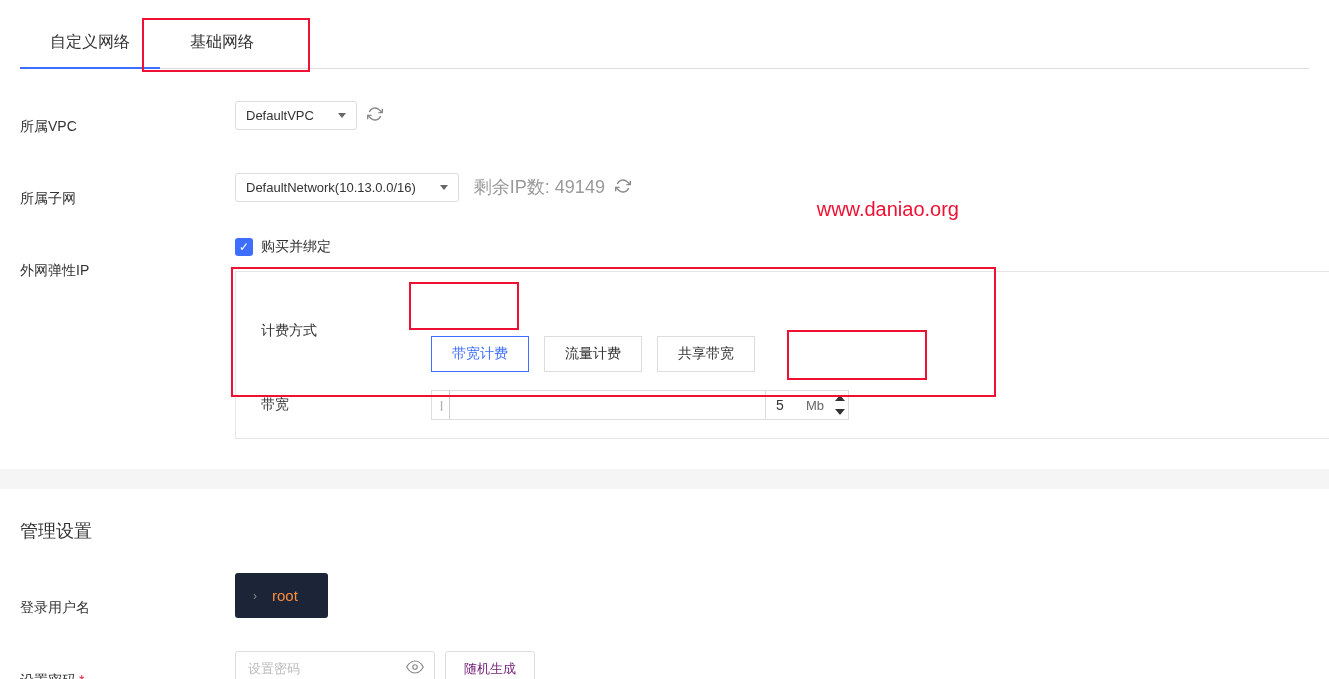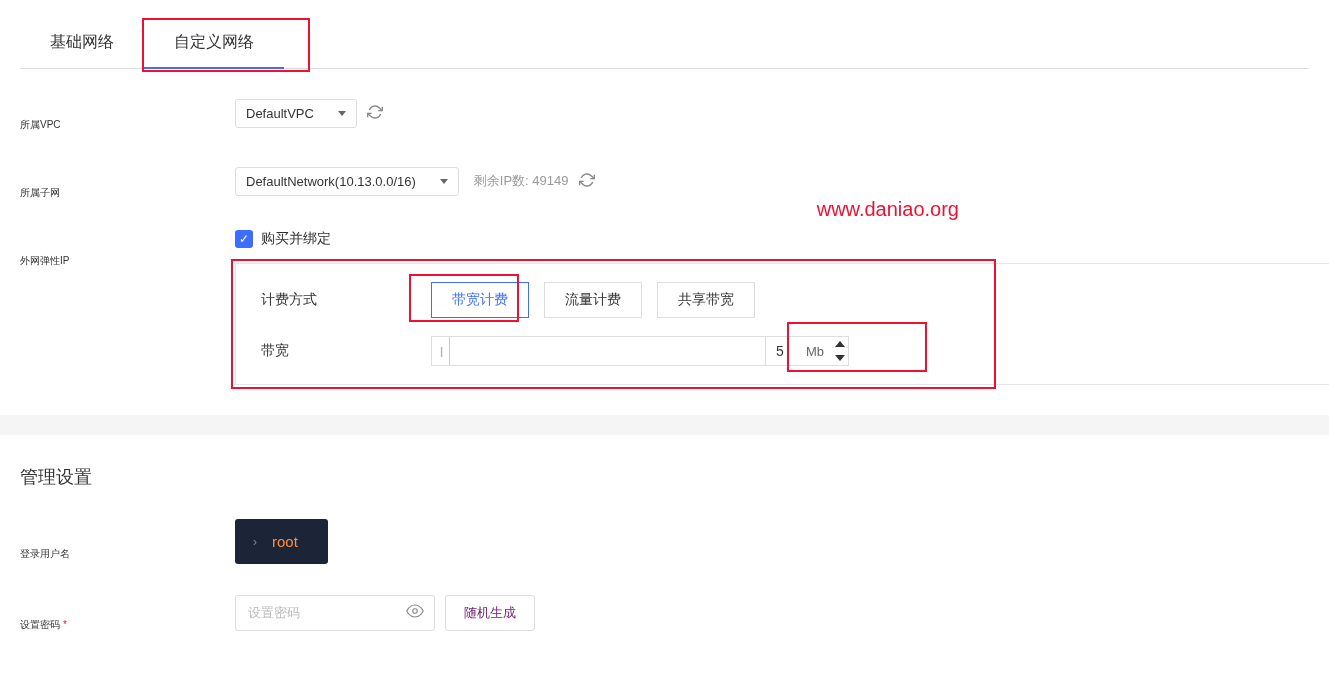--- a/index.html
+++ b/index.html
@@ -7,41 +7,41 @@
     
     .container { padding: 20px; }
     
     .tabs { display: flex; border-bottom: 1px solid #ddd; margin-bottom: 25px; position: relative; }
     .tab { padding: 12px 30px 14px; cursor: pointer; font-size: 16px; color: #333; position: relative; }
     .tab.active { border-bottom: 2px solid #3d6eff; margin-bottom: -1px; }
     .tab-highlight { position: absolute; border: 2px solid #e13; left: 122px; top: -2px; width: 168px; height: 54px; pointer-events: none; }
     
     .form-row { display: flex; align-items: center; margin-bottom: 30px; }
     .form-row.align-top { align-items: flex-start; }
-    .form-label { width: 215px; font-size: 10px; color: #333; flex-shrink: 0; margin-top: 24px; }
+    .form-label { width: 215px; font-size: 14px; color: #333; flex-shrink: 0; margin-top: 24px; }
     .form-control { flex: 1; display: flex; align-items: center; gap: 10px; }
     
     .select-box { display: inline-flex; align-items: center; border: 1px solid #ddd; border-radius: 3px; padding: 6px 10px; cursor: pointer; background: #fff; font-size: 13px; gap: 24px; }
     
     .refresh-icon { color: #888; cursor: pointer; }
     .chevron-down { display: inline-block; width: 0; height: 0; border-left: 4px solid transparent; border-right: 4px solid transparent; border-top: 5px solid #666; }
     
     .checkbox-custom { width: 18px; height: 18px; background: #3d6eff; border-radius: 3px; display: inline-flex; align-items: center; justify-content: center; margin-right: 8px; }
     .checkmark { color: #fff; font-size: 12px; }
     
-    .remaining-text { color: #999; font-size: 13px; margin-left: 5px; }
+    .remaining-text { color: #999; font-size: 18px; margin-left: 5px; }
     
     .watermark { position: absolute; color: #e13; font-size: 20px; right: 370px; top: 198px; font-family: Arial; }
     
     .billing-box { border: 1px solid #e5e5e5; background: #fff; padding: 18px 25px; width: 1226px; margin-top: 15px; position: relative; }
     .billing-highlight { position: absolute; border: 2px solid #e13; left: -5px; top: -5px; width: 765px; height: 130px; pointer-events: none; }
     .billing-row { display: flex; align-items: center; margin-bottom: 18px; }
     .billing-row:last-child { margin-bottom: 0; }
     .billing-label { width: 170px; color: #333; font-size: 14px; }
-    .billing-options { display: flex; gap: 15px; }
+    .billing-options { display: flex; gap: 15px; margin-top: 46px; }
     .billing-option { border: 1px solid #ddd; padding: 8px 20px; cursor: pointer; font-size: 14px; color: #333; background: #fff; }
     .billing-option.selected { border: 1px solid #3d6eff; color: #3d6eff; }
     .billing-highlight-inner { position: absolute; border: 2px solid #e13; left: 173px; top: 10px; width: 110px; height: 48px; pointer-events: none; }
     
     .bandwidth-slider { flex: 1; height: 30px; border: 1px solid #ddd; background: #fff; display: flex; align-items: center; max-width: 335px; }
     .slider-handle { width: 18px; height: 28px; background: #fff; border-right: 1px solid #ccc; display: flex; align-items: center; justify-content: center; color: #aaa; font-size: 10px; letter-spacing: -2px; }
     .bandwidth-spinner { display: inline-flex; align-items: center; border: 1px solid #ddd; border-left: none; height: 30px; background: #fff; }
     .bandwidth-value { padding: 0 10px; width: 40px; text-align: left; font-size: 14px; }
     .bandwidth-unit { font-size: 13px; color: #666; padding-right: 8px; }
     .spinner-buttons { display: flex; flex-direction: column; }
@@ -65,22 +65,22 @@
     
     .required-star { color: #e13; margin-left: 3px; }
   </style>
 </head>
 <body>
 
 <div class="container">
   <div class="watermark">www.daniao.org</div>
 
   <div class="tabs">
+    <div class="tab active">自定义网络</div>
     <div class="tab">基础网络</div>
-    <div class="tab active">自定义网络</div>
     <div class="tab-highlight"></div>
   </div>
 
   <div class="form-row">
     <div class="form-label">所属VPC</div>
     <div class="form-control">
       <div class="select-box">
         <span>DefaultVPC</span>
         <span class="chevron-down"></span>
       </div>

